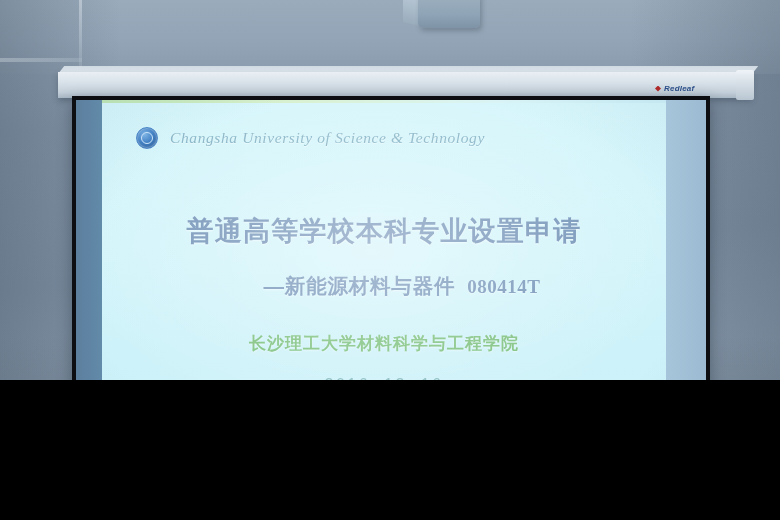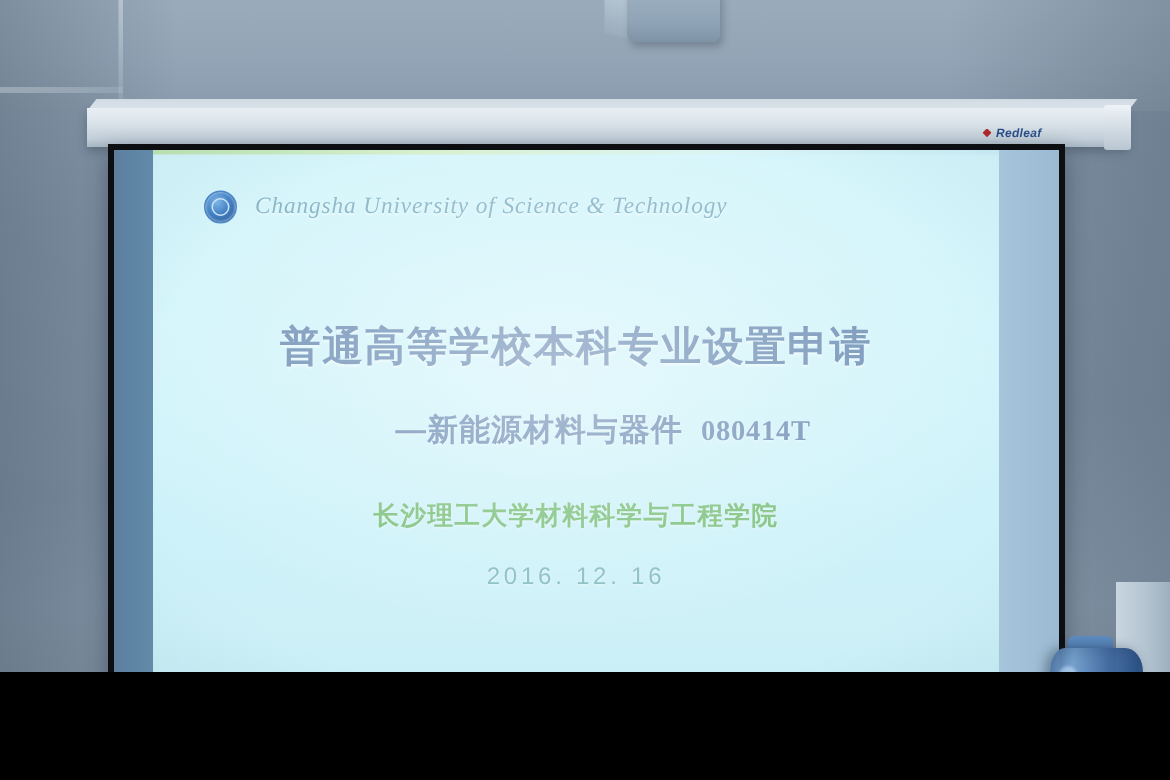--- a/index.html
+++ b/index.html
@@ -3,21 +3,21 @@
 <meta charset="utf-8">
 <style>
   html, body {
     margin: 0;
     padding: 0;
     background: #000;
   }
   #scene {
     position: relative;
     width: 780px;
-    height: 448px;
+    height: 380px;
     overflow: hidden;
     font-family: "Liberation Sans", sans-serif;
     background: #ffffff;
   }
 
   
   .wall {
     position: absolute;
     inset: 0;
     background:

